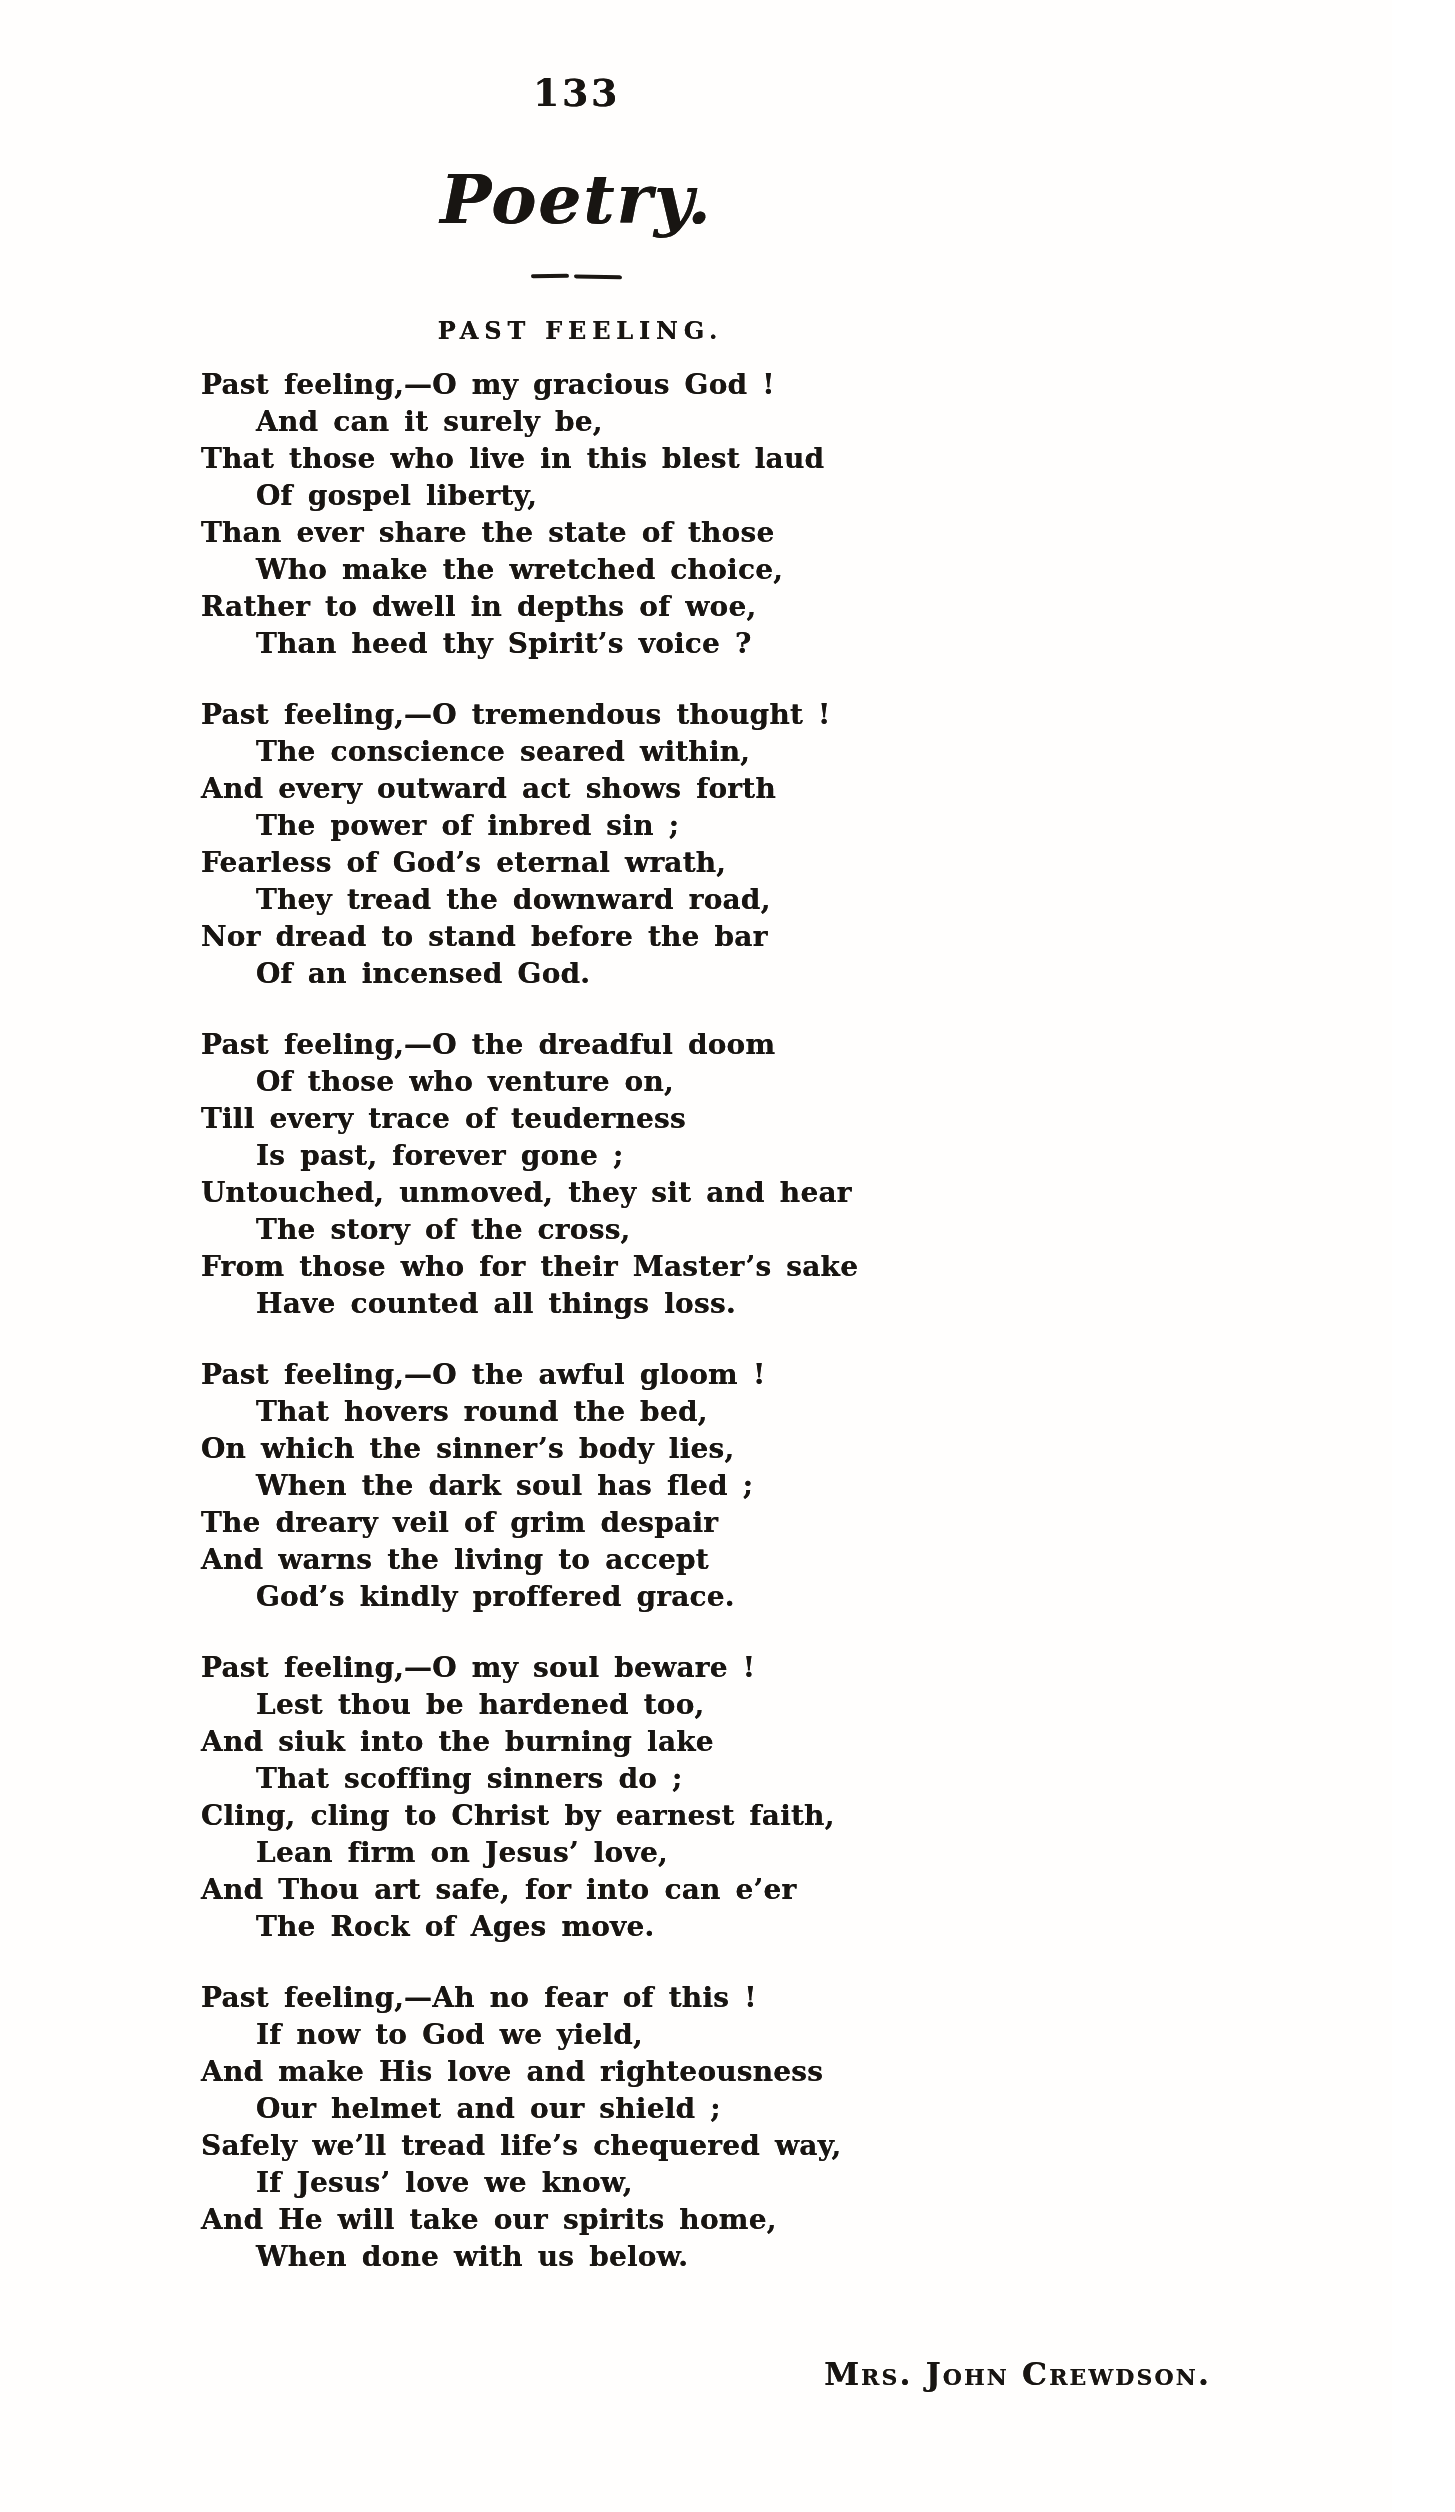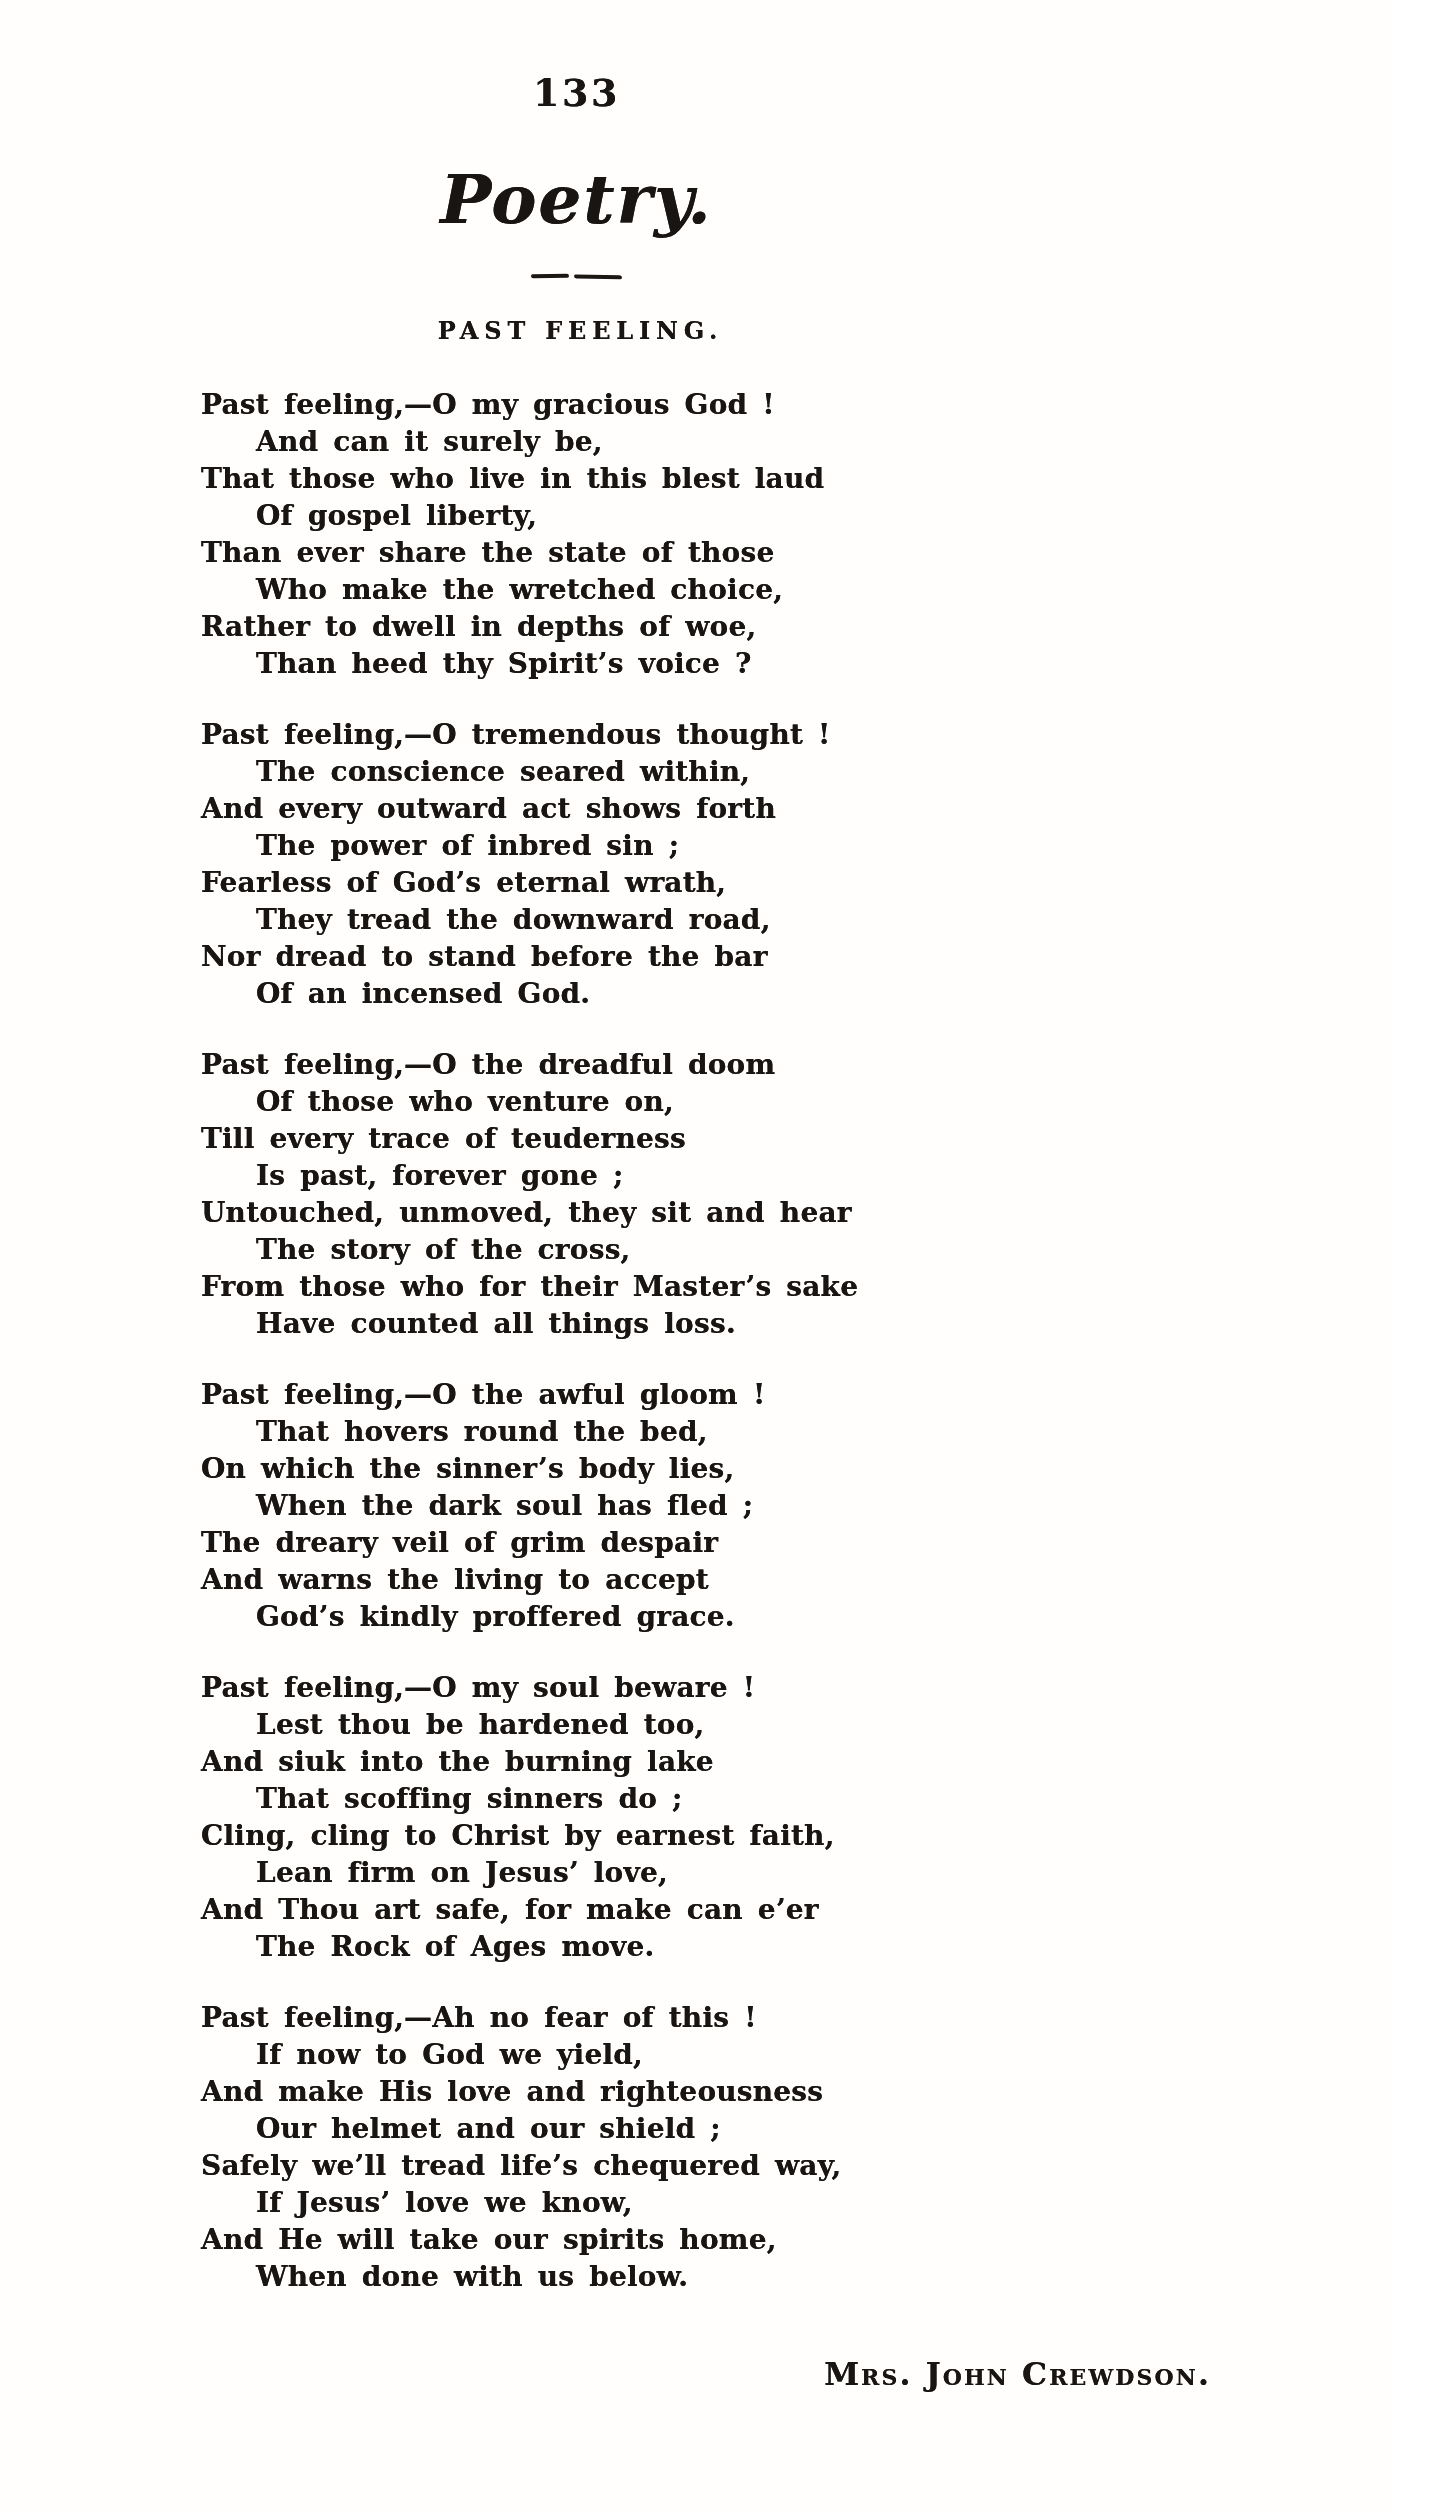--- a/index.html
+++ b/index.html
@@ -64,21 +64,21 @@
     left: 195px;
     width: 763px;
     margin: 4px;
     text-align: center;
     font-size: 24px;
     font-weight: bold;
     letter-spacing: 5.8px;
   }
   .poem {
     position: absolute;
-    top: 386px;
+    top: 366px;
     left: 201px;
     width: 796px;
   }
   .stanza {
     margin: 0 0 34px 0;
   }
   .line {
     font-size: 28px;
     line-height: 37px;
     font-weight: bold;
@@ -161,21 +161,21 @@
       <div class="line in ink">God’s kindly proffered grace.</div>
     </div>
 
     <div class="stanza">
       <div class="line ink">Past feeling,—O my soul beware !</div>
       <div class="line in ink">Lest thou be hardened too,</div>
       <div class="line ink">And siuk into the burning lake</div>
       <div class="line in ink">That scoffing sinners do ;</div>
       <div class="line ink">Cling, cling to Christ by earnest faith,</div>
       <div class="line in ink">Lean firm on Jesus’ love,</div>
-      <div class="line ink">And Thou art safe, for make can e’er</div>
+      <div class="line ink">And Thou art safe, for into can e’er</div>
       <div class="line in ink">The Rock of Ages move.</div>
     </div>
 
     <div class="stanza">
       <div class="line ink">Past feeling,—Ah no fear of this !</div>
       <div class="line in ink">If now to God we yield,</div>
       <div class="line ink">And make His love and righteousness</div>
       <div class="line in ink">Our helmet and our shield ;</div>
       <div class="line ink">Safely we’ll tread life’s chequered way,</div>
       <div class="line in ink">If Jesus’ love we know,</div>

